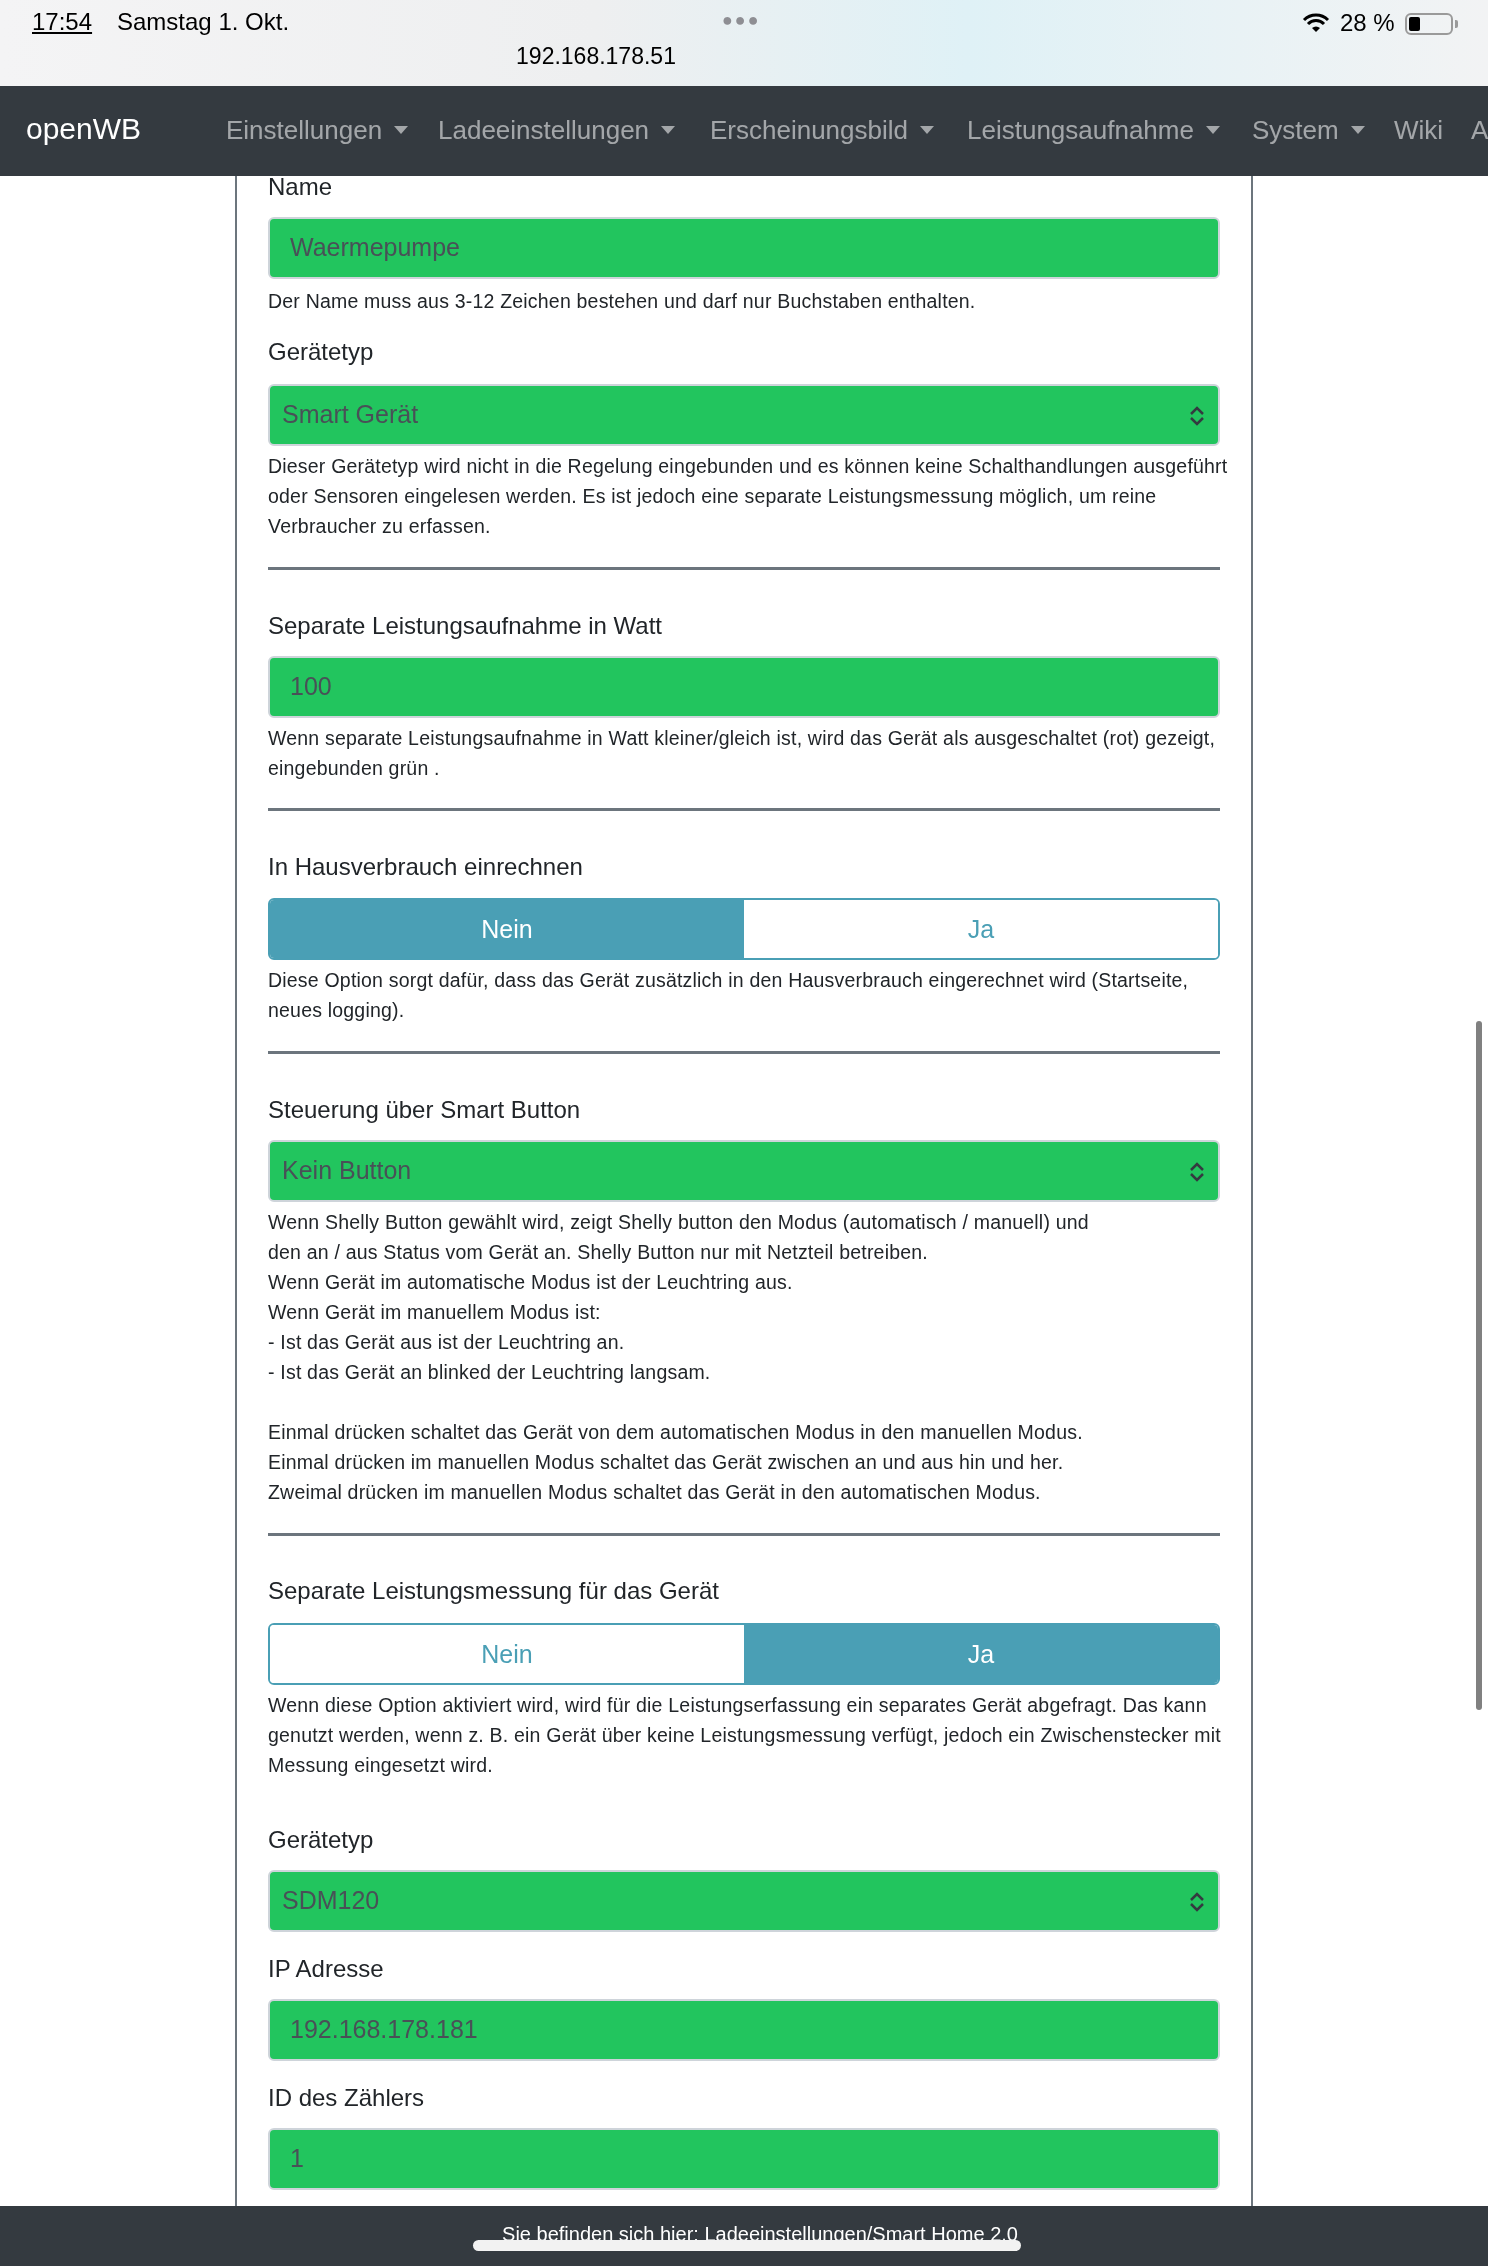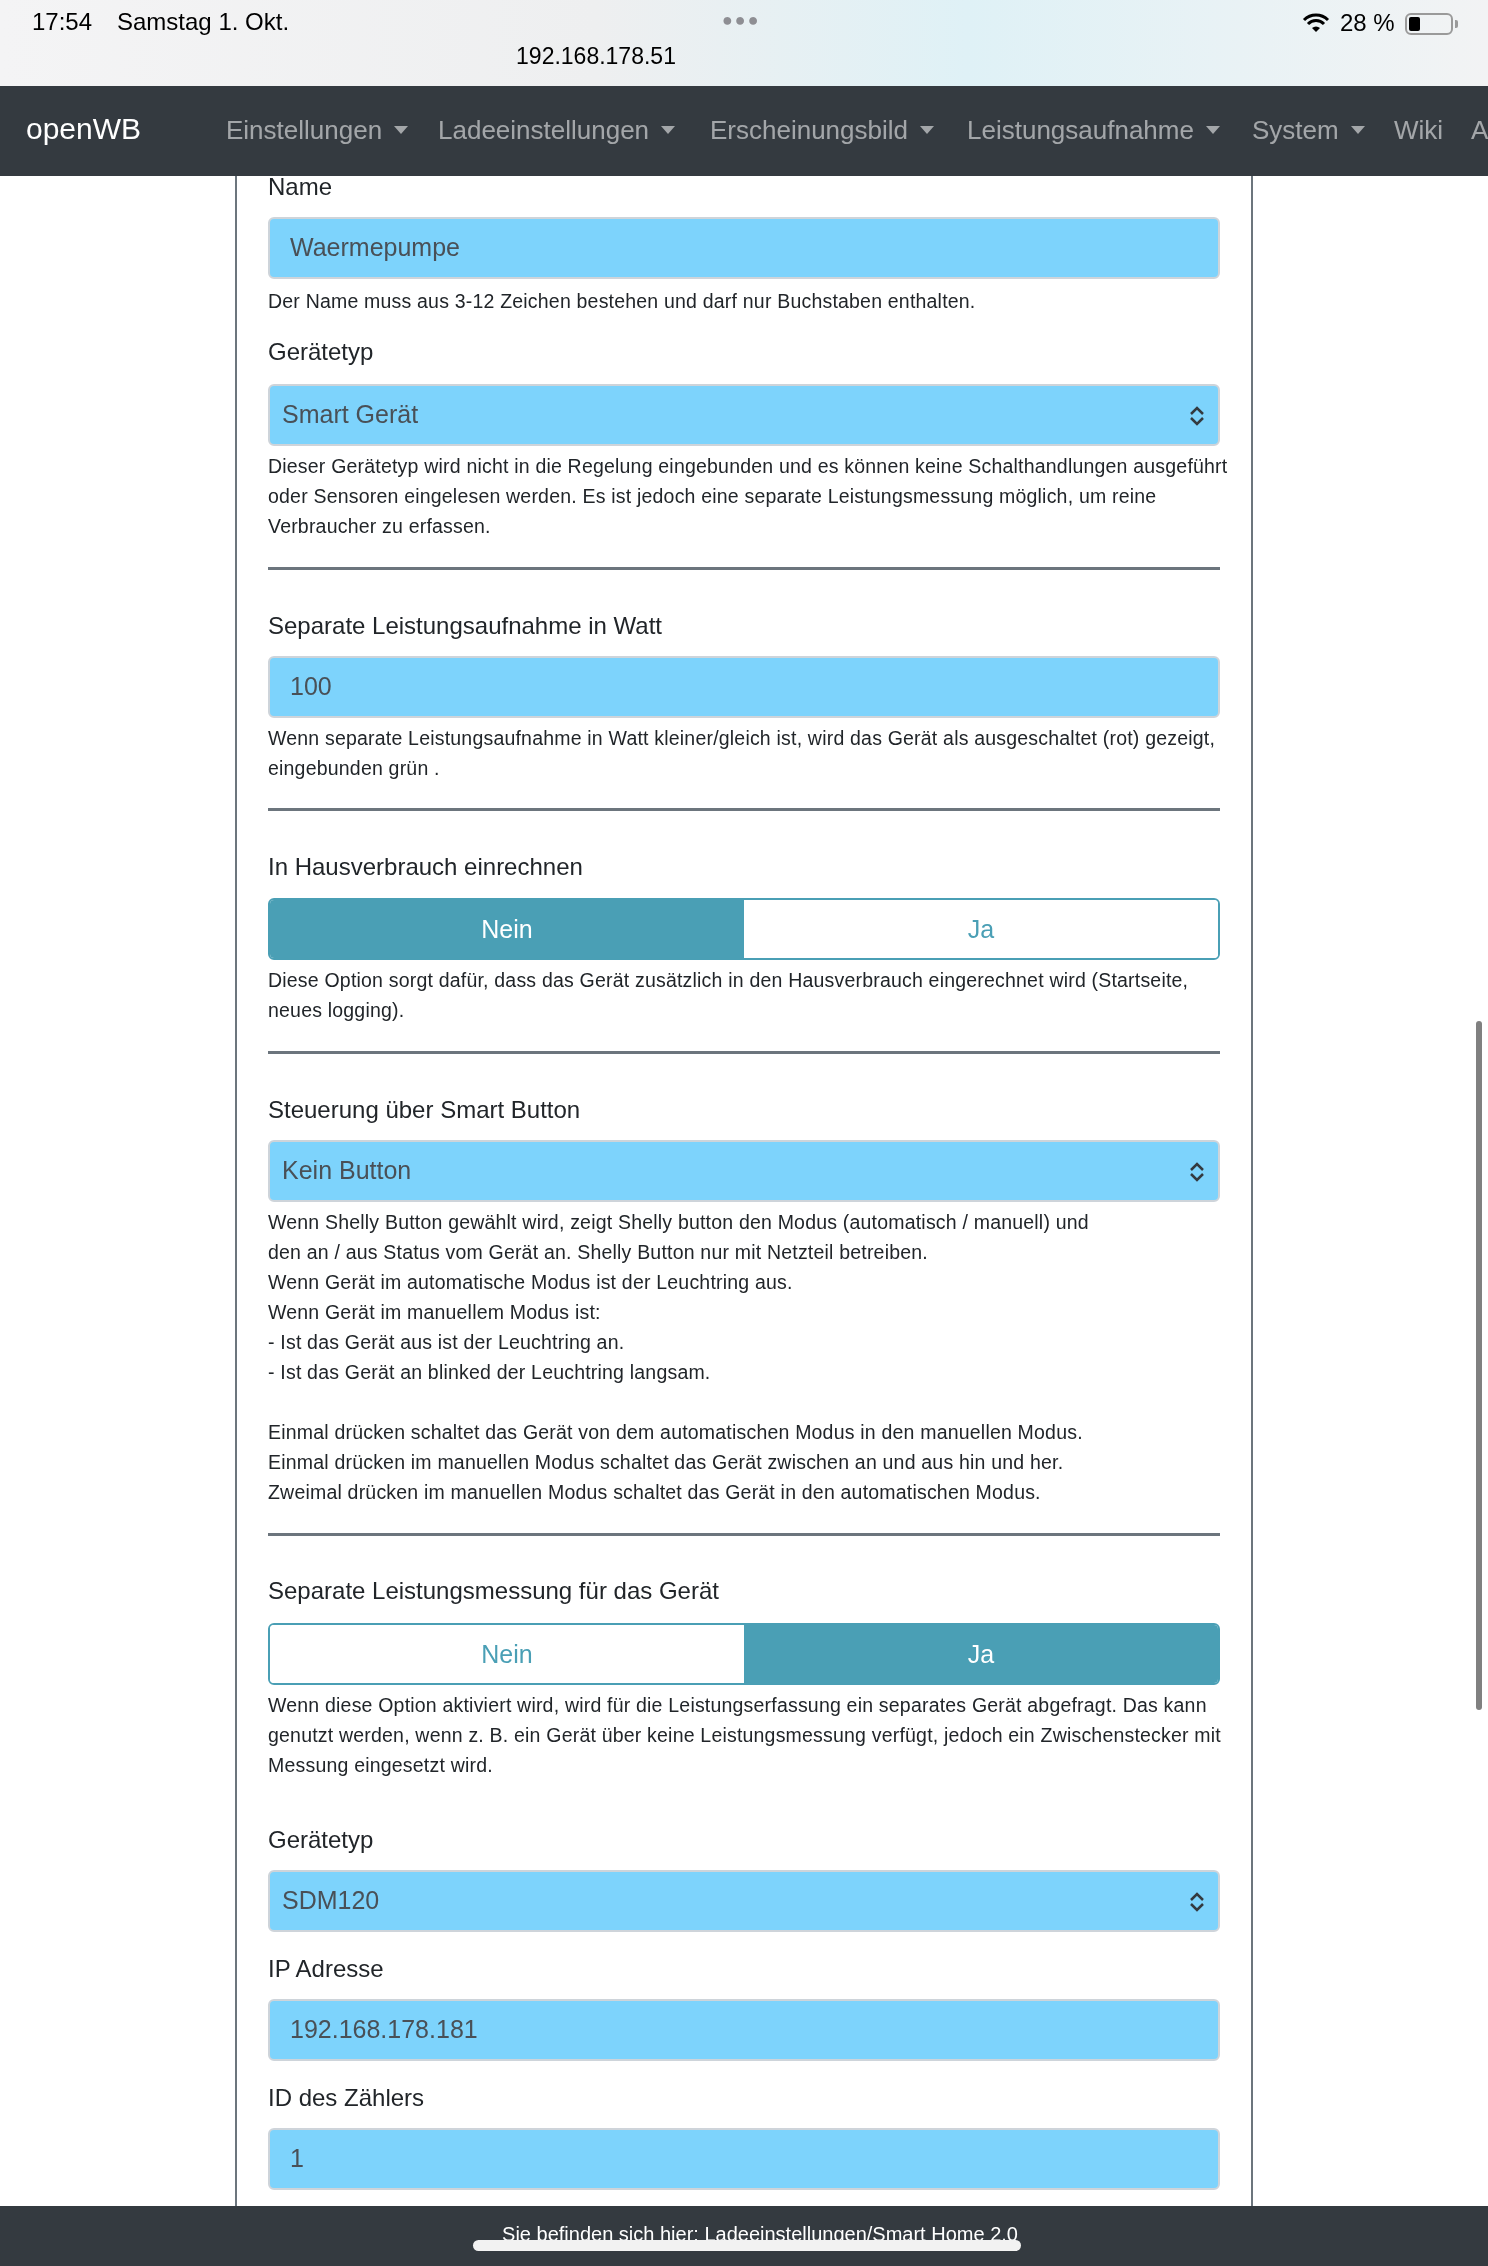--- a/index.html
+++ b/index.html
@@ -4,41 +4,41 @@
 <style>
   * { box-sizing: border-box; margin: 0; padding: 0; }
   html, body { width: 1488px; height: 2266px; overflow: hidden; background: #ffffff; }
   body { font-family: "Liberation Sans", "DejaVu Sans", sans-serif; color: #212529; position: relative; }
 
   
   .statusbar {
     position: absolute; left: 0; top: 0; width: 1488px; height: 86px;
     background: linear-gradient(90deg, #f4f4f5 0%, #eeeff0 40%, #dff1f6 65%, #f2f3f4 100%);
   }
-  .sb-time { position: absolute; left: 32px; top: 8px; font-size: 24px; color: #000; }
+  .sb-time { position: absolute; left: 32px; top: 8px; font-size: 24px; color: #000; text-decoration: underline; }
   .sb-date { position: absolute; left: 117px; top: 8px; font-size: 24px; color: #000; }
   .sb-dots { position: absolute; left: 722px; top: 10px; font-size: 18px; color: #8e8e93; letter-spacing: 2px; }
   .sb-url { position: absolute; left: 0; width: 1192px; top: 43px; text-align: center; font-size: 23px; color: #000; }
   .sb-wifi { position: absolute; left: 1302px; top: 12px; width: 28px; height: 22px; }
   .sb-battery-text { position: absolute; left: 1340px; top: 9px; font-size: 24px; color: #000; }
   .sb-battery { position: absolute; left: 1405px; top: 13px; width: 48px; height: 22px; border: 2px solid #9a9a9a; border-radius: 6px; }
   .sb-battery-fill { position: absolute; left: 2px; top: 2px; width: 8px; height: 14px; background: #000; border-radius: 2px; }
   .sb-battery-tip { position: absolute; left: 1455px; top: 20px; width: 3px; height: 8px; background: #9a9a9a; border-radius: 0 2px 2px 0; }
 
   
   .navbar { position: absolute; left: 0; top: 86px; width: 1488px; height: 90px; background: #343a40; overflow: hidden; white-space: nowrap; }
   .brand { position: absolute; left: 26px; top: 26px; font-size: 30px; color: #ffffff; }
   .nav-item { position: absolute; top: 29px; font-size: 26px; color: rgba(255,255,255,0.55); margin-left: 40px; }
   .caret { display: inline-block; width: 0; height: 0; border-left: 7px solid transparent; border-right: 7px solid transparent; border-top: 8px solid rgba(255,255,255,0.55); margin-left: 12px; vertical-align: middle; position: relative; top: -2px; }
 
   
   .card { position: absolute; left: 235px; top: 176px; width: 1018px; height: 2030px; border-left: 2px solid #6c757d; border-right: 2px solid #6c757d; background: #fff; }
 
   .label { position: absolute; left: 268px; font-size: 24px; color: #212529; }
-  .input { position: absolute; left: 268px; width: 952px; height: 62px; border: 2px solid #ced4da; border-radius: 6px; background: #7dd3fc; }
+  .input { position: absolute; left: 268px; width: 952px; height: 62px; border: 2px solid #ced4da; border-radius: 6px; background: #22c55e; }
   .input-text { position: absolute; left: 20px; top: 14px; font-size: 25px; color: #495057; }
   .select-text { position: absolute; left: 12px; top: 14px; font-size: 25px; color: #495057; }
   .select-icon { position: absolute; right: 12px; top: 18px; width: 18px; height: 24px; }
   .help { position: absolute; left: 268px; width: 960px; font-size: 19.5px; color: #212529; line-height: 30px; letter-spacing: 0.2px; }
   .hr { position: absolute; left: 268px; width: 952px; height: 3px; background: #6c757d; }
 
   .toggle { position: absolute; left: 268px; width: 952px; height: 62px; border: 2px solid #4a9fb5; border-radius: 6px; overflow: hidden; display: flex; }
   .toggle-btn { flex: 1; display: flex; align-items: center; justify-content: center; font-size: 25px; }
   .toggle-btn.active { background: #4a9fb5; color: #ffffff; }
   .toggle-btn.inactive { background: #ffffff; color: #4a9fb5; }

